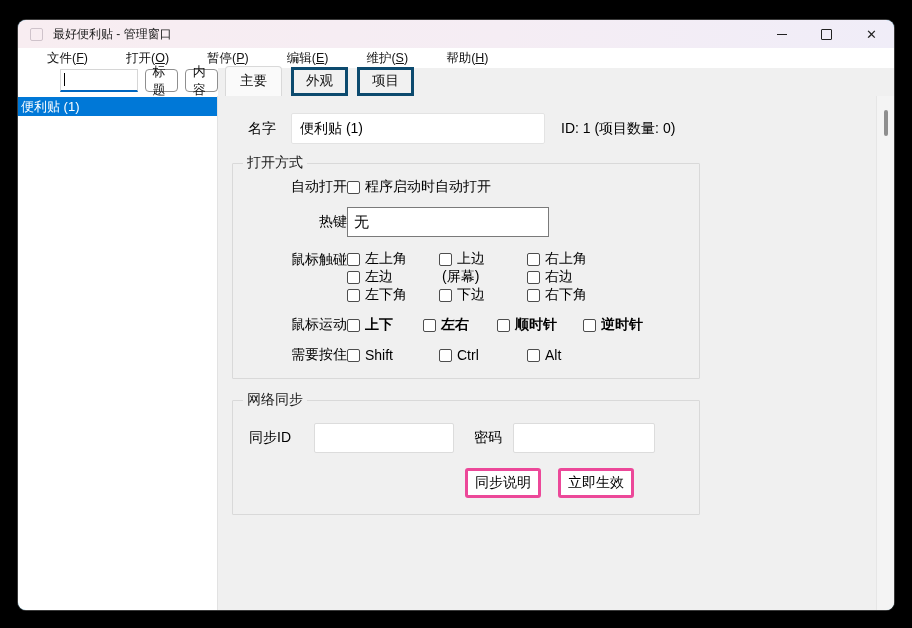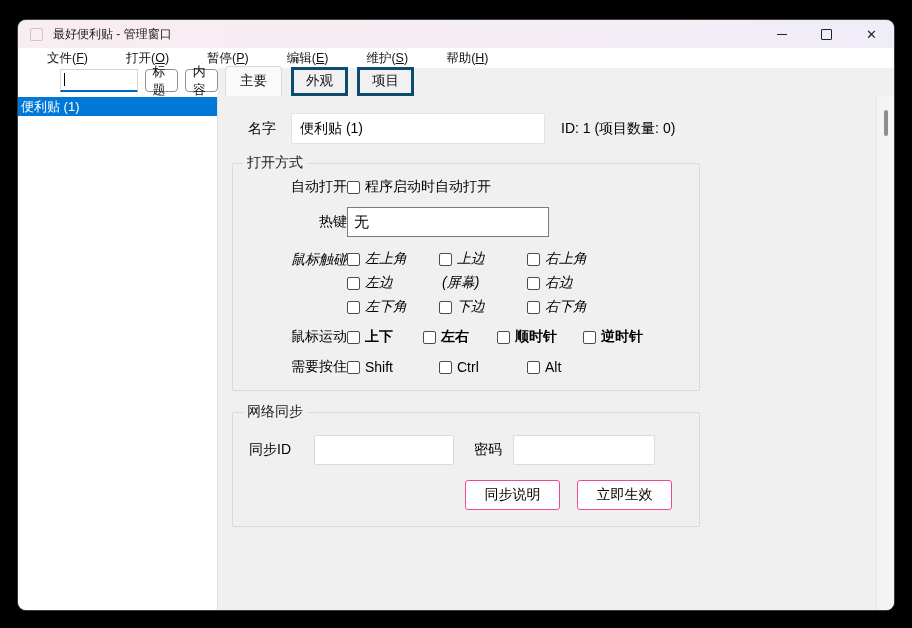--- a/index.html
+++ b/index.html
@@ -99,34 +99,34 @@
   .flabel { width:98px; flex:0 0 98px; font-size:14px; color:#000;text-align:right; }
   .hotkey-input {
     width:188px; height:28px; border:1px solid #7a7a7a; font-size:15px; padding:0 6px;
     font-family:inherit; background:#fff; color:#000; outline:none;
   }
   .cb { display:inline-flex; align-items:center; gap:5px; font-size:14px; color:#000; cursor:default; }
   .box {
     width:13px; height:13px; border:1px solid #4d4d4d; border-radius:2px;
     background:#fff; flex-shrink:0; box-sizing:border-box;
   }
-  .touch-grid { display:grid; grid-template-columns:92px 88px auto; row-gap:6px; }
+  .touch-grid { display:grid; grid-template-columns:92px 88px auto; }
   .motion-grid { display:grid; grid-template-columns:76px 74px 86px auto;font-weight:bold; }
   .hold-grid { display:grid; grid-template-columns:92px 88px auto; }
   .screen-text { font-size:14px; padding-left:3px; color:#000; }
   .sync-input {
     height:28px; border:1px solid #dcdcdc; border-radius:2px; background:#fff;
     font-size:14px; font-family:inherit; padding:0 6px; color:#000; outline:none;
   }
   .dlg-btn {
-    width:95px; height:30px; background:#fff; border:1px solid #ec4899; border-radius:3px;
+    width:76px; height:30px; background:#fff; border:3px solid #ec4899; border-radius:3px;
     font-size:14px; font-family:inherit; color:#000; display:flex; align-items:center; justify-content:center;
     box-sizing:border-box;
   }
-  .mt6 { margin-top:6px; } .mt11 { margin-top:11px; } .mt13 { margin-top:13px;font-style:italic; }
+  .mt6 { margin-top:6px; } .mt11 { margin-top:11px; } .mt13 { margin-top:13px; }
   .mt12 { margin-top:12px; } .mb14 { margin-bottom:14px; }
 </style>
 </head>
 <body>
 
 <div class="window">
 
   <div class="titlebar">
     <span class="app-icon"></span>
     <span class="title-text">最好便利贴 - 管理窗口</span>

